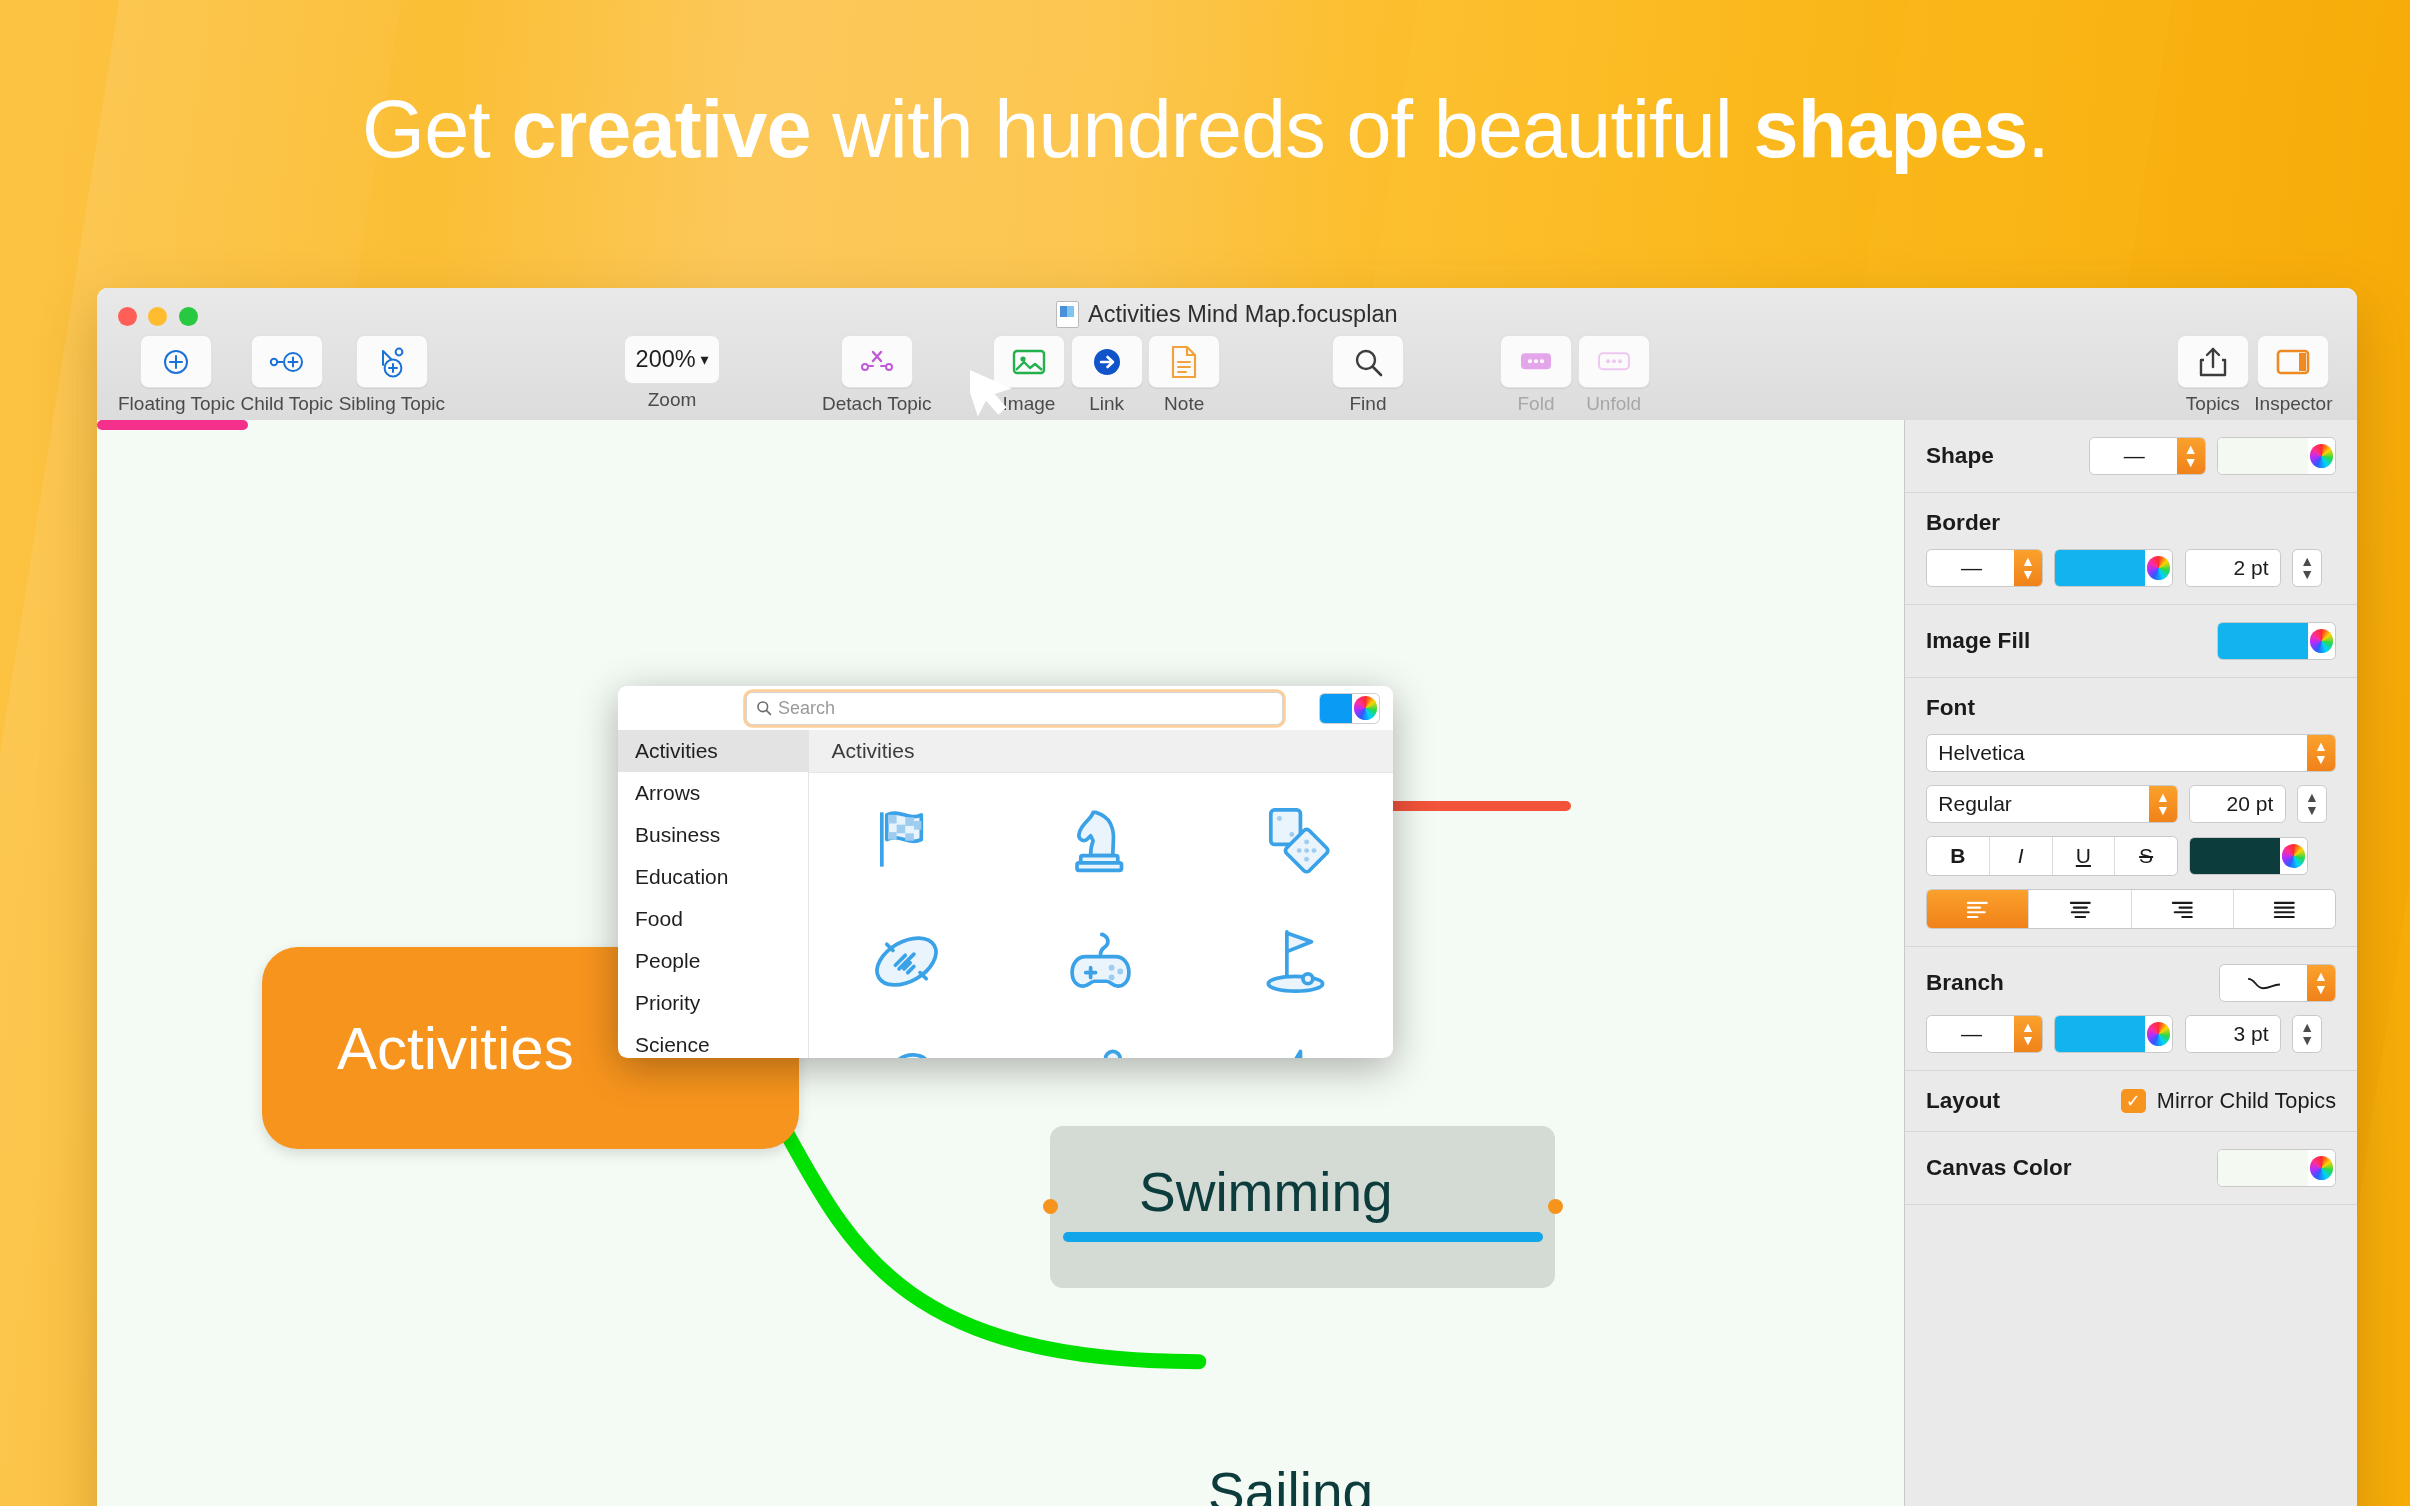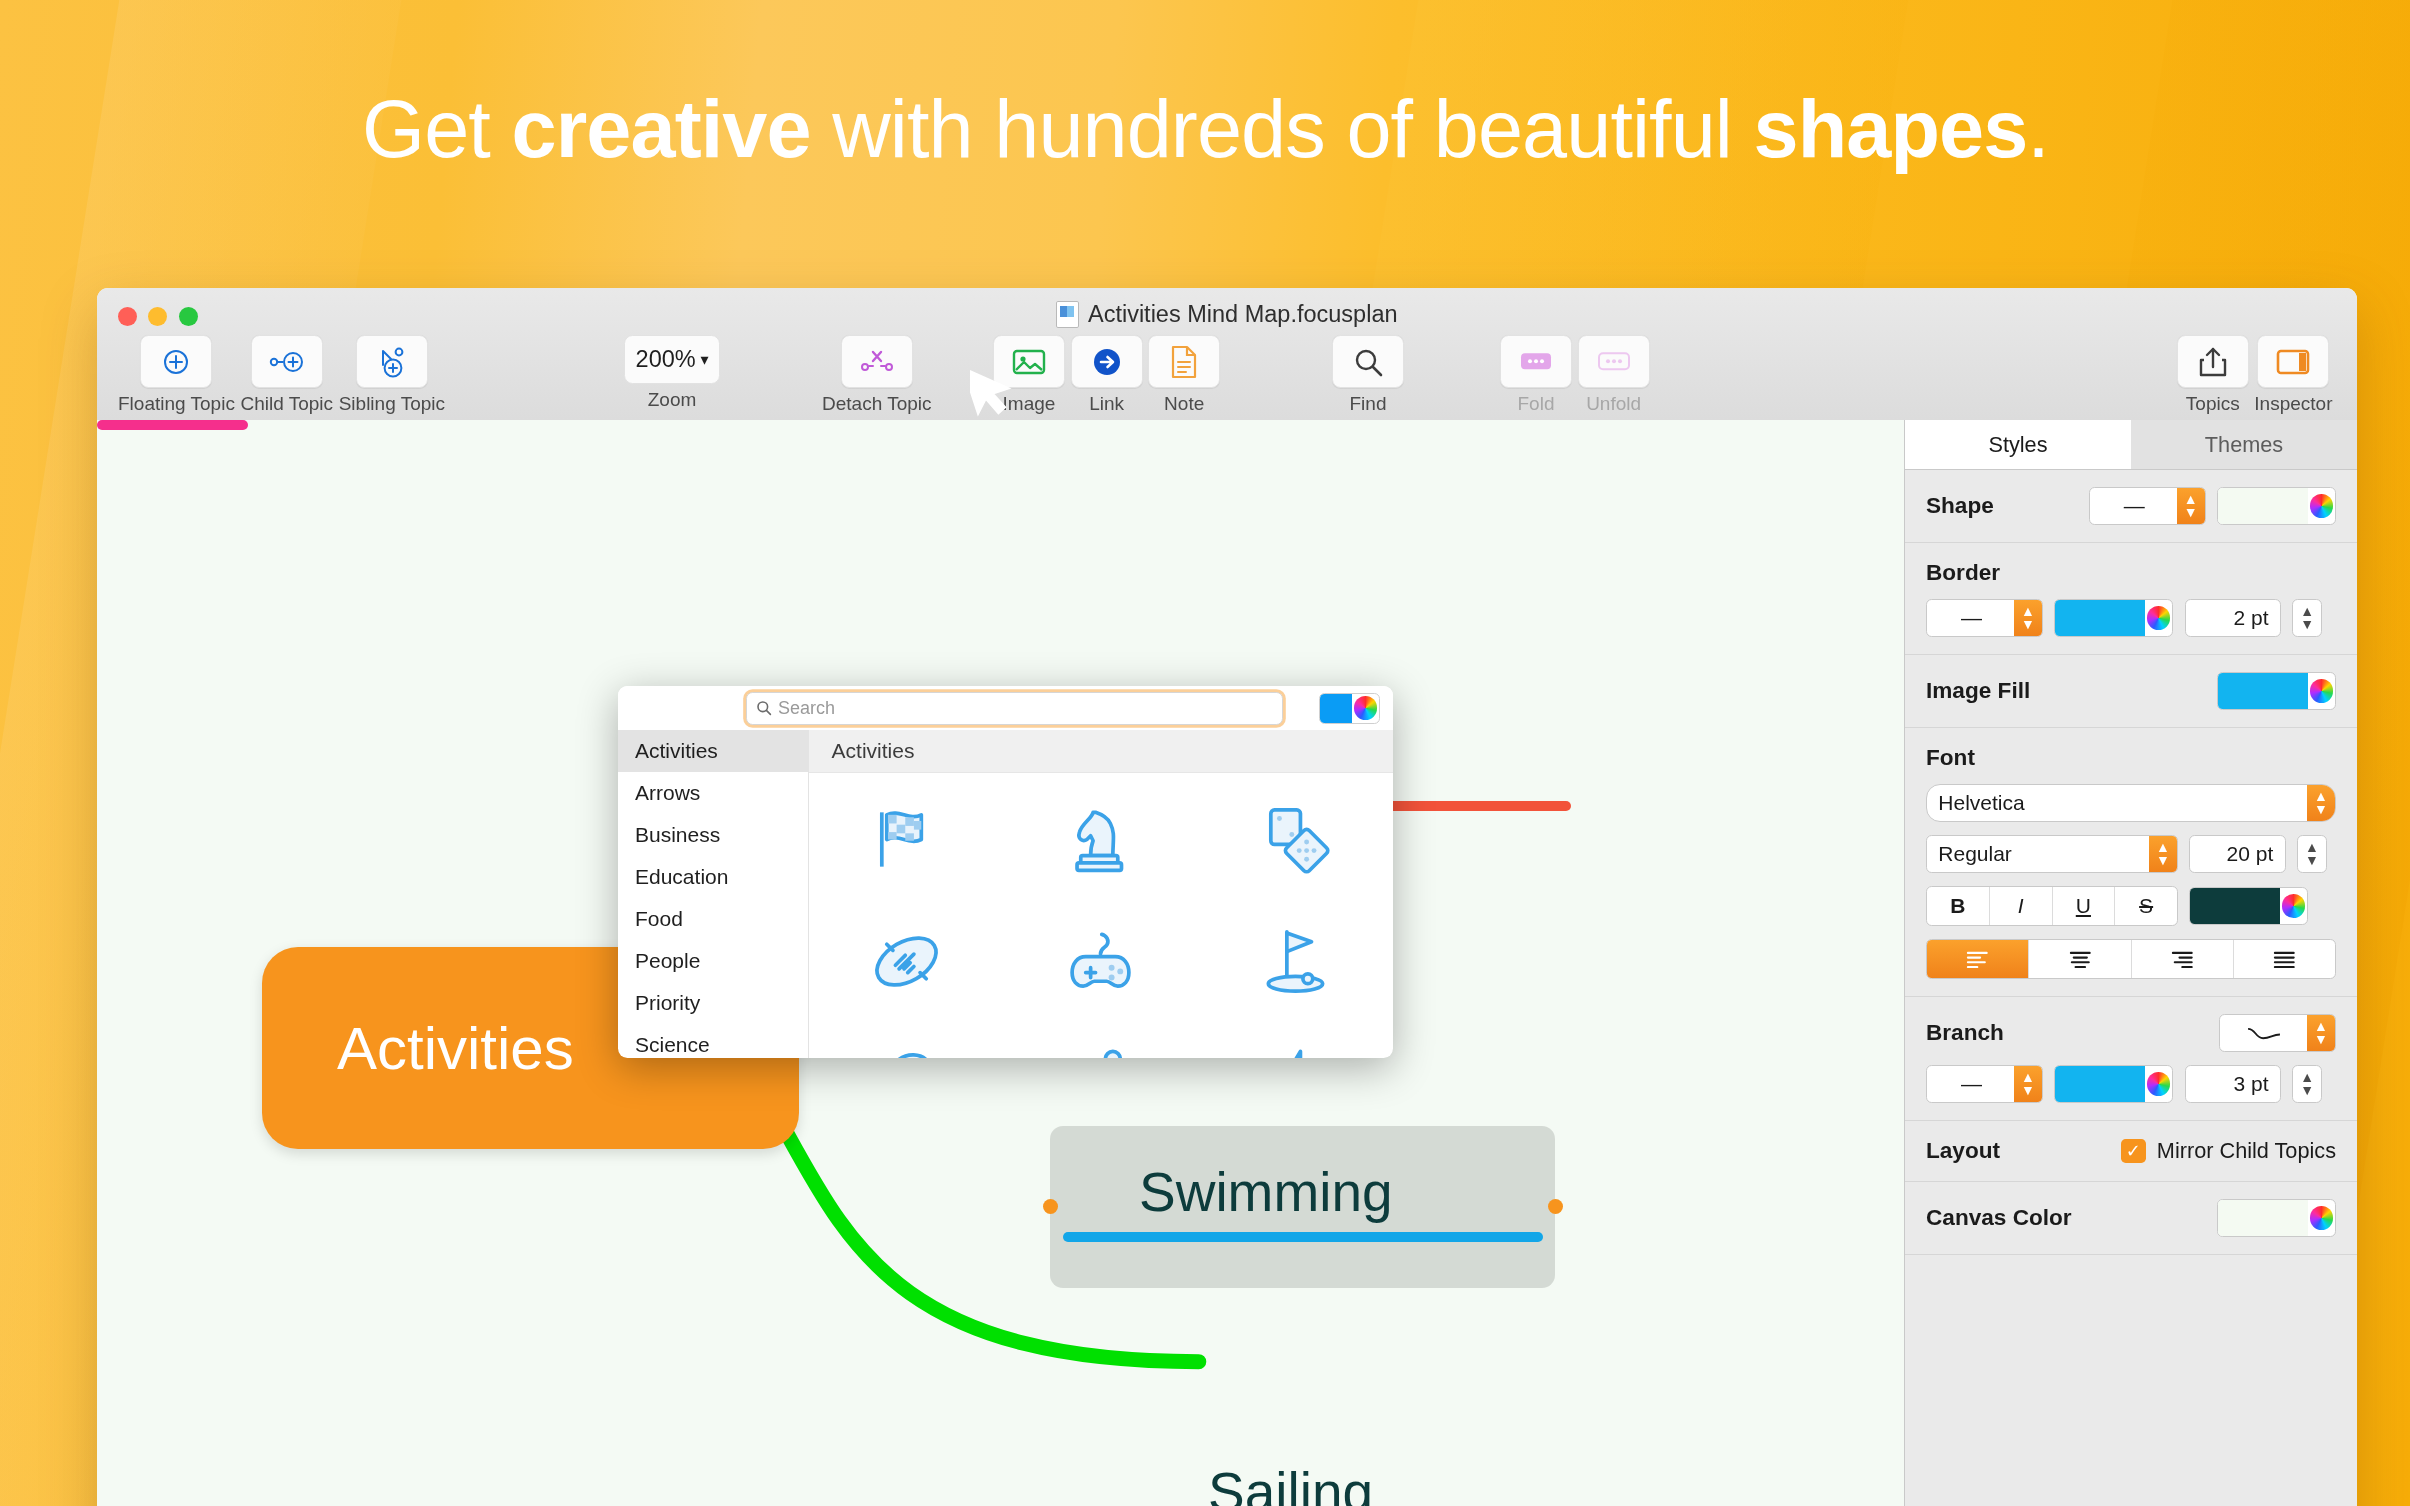--- a/index.html
+++ b/index.html
@@ -481,24 +481,20 @@
                 </svg>
             </div>
 
           </div>
         </div>
       </div>
     </div>
   </div>
 
   <div id="inspector">
-    <div id="insp-tabs">
-      <div class="insp-tab active">Styles</div>
-      <div class="insp-tab">Themes</div>
-    </div>
 
     <div class="sect">
       <div class="row">
         <span class="slabel">Shape</span>
         <span class="spacer"></span>
         <div class="stepper" style="width:115px;">
           <span class="val dash">—</span>
           <span class="arrows">▲<br>▼</span>
         </div>
         <div class="cw" style="width:117px;">
@@ -535,21 +531,21 @@
           <span class="wheel"></span>
         </div>
       </div>
     </div>
 
     <div class="sect">
       <div class="row">
         <span class="slabel">Font</span>
       </div>
       <div class="row">
-        <div class="stepper" style="flex:1;border-radius:14px;">
+        <div class="stepper" style="flex:1;">
           <span class="val" style="justify-content:flex-start;padding-left:11.3px;">Helvetica</span>
           <span class="arrows">▲<br>▼</span>
         </div>
       </div>
       <div class="row">
         <div class="stepper" style="width:250px;">
           <span class="val" style="justify-content:flex-start;padding-left:11.3px;">Regular</span>
           <span class="arrows">▲<br>▼</span>
         </div>
         <div class="numfield" style="width:83px;">20 pt</div>

